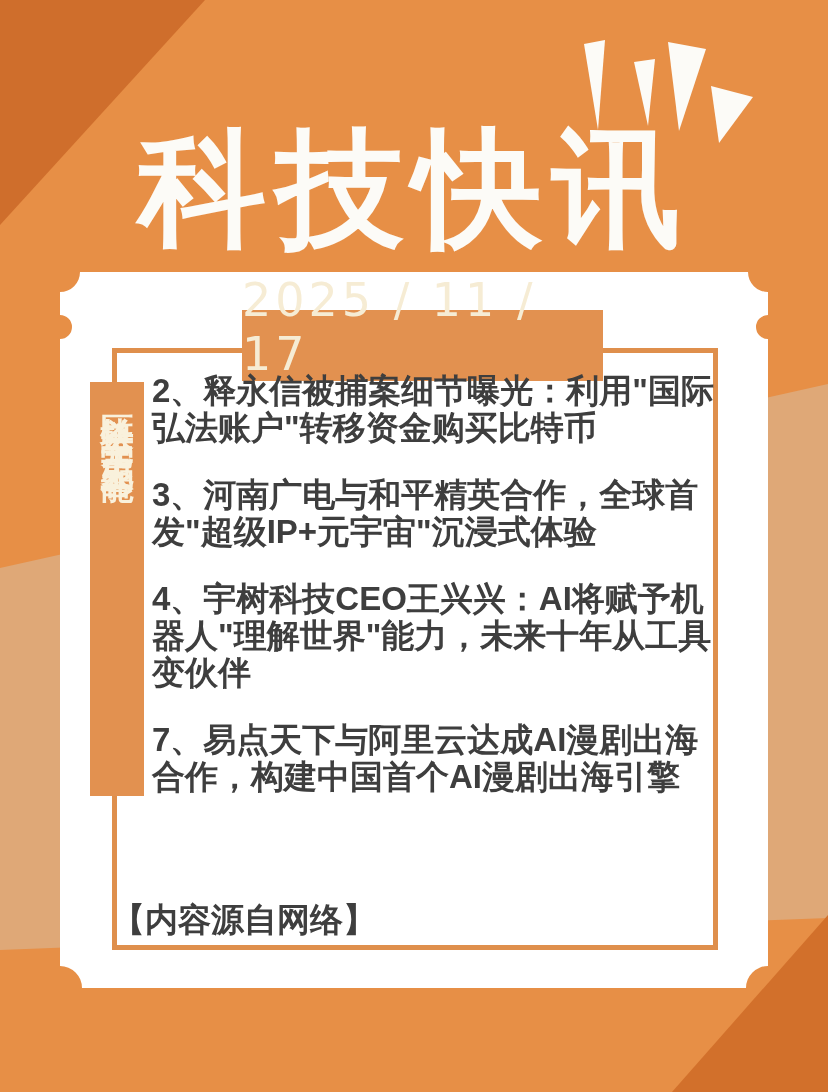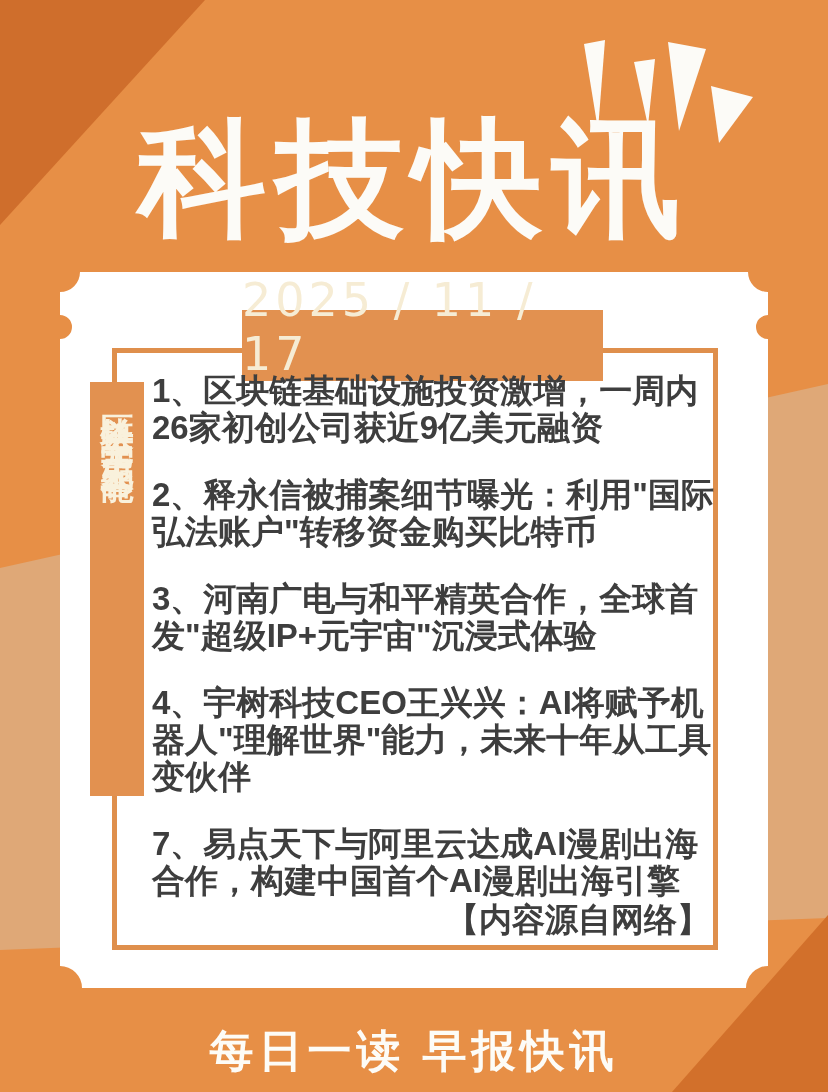--- a/index.html
+++ b/index.html
@@ -12,21 +12,21 @@
   .wedge-tl{background:#CF6E2C;clip-path:polygon(0 0,205px 0,0 225px);}
   .tan-band{background:#DFA877;clip-path:polygon(0 568px,828px 384px,828px 918px,0 950px);}
   .wedge-br{background:#D2702B;clip-path:polygon(828px 915px,828px 1092px,672px 1092px);}
 
   .burst{position:absolute;inset:0;width:100%;height:100%;pointer-events:none;}
 
   .main-title{
     position:absolute;left:0;right:0;top:122px;margin:0;
     text-align:center;font-size:128px;line-height:1.05;font-weight:bold;
     color:#FCFBF7;letter-spacing:10px;
-    font-family:Liberation Mono, monospace;
+    font-family:Liberation Sans, sans-serif;
   }
 
   .card-shape{position:absolute;inset:0;width:100%;height:100%;}
 
   .frame{
     position:absolute;left:112px;top:348px;width:606px;height:602px;
     box-sizing:border-box;border:5px solid #DF8F4C;
   }
   .date-box{
     position:absolute;left:242px;top:310px;width:361px;height:71px;
@@ -46,21 +46,21 @@
     letter-spacing:3px;margin-bottom:14px;
   }
   .news-list{
     position:absolute;left:152px;top:372px;width:562px;
     display:flex;flex-direction:column;gap:30px;
     font-size:33px;line-height:37px;font-weight:700;color:#3E3E3E;
     word-break:break-all;text-align:left;
   }
   .source-note{
     position:absolute;left:112px;top:898px;width:598px;
-    text-align:right;font-size:33px;font-weight:700;color:#3E3E3E;
+    text-align:left;font-size:33px;font-weight:700;color:#3E3E3E;
   }
   .tagline{
     position:absolute;left:0;right:0;top:1022px;
     text-align:center;font-size:44px;font-weight:700;
     color:#FDFCF7;letter-spacing:5px;
   }
 </style>
 </head>
 <body>
 
@@ -89,24 +89,22 @@
     <span>2025 / 11 / 17</span>
   </div>
 
   <div class="side-banner">
     <span class="tag">区块链</span>
     <span class="tag">元宇宙</span>
     <span class="tag">人工智能</span>
   </div>
 
   <div class="news-list">
-    <div class="news-item">1、区块链基础设施投资激增，一周内26家初创公司获近9亿美元融资</div>
     <div class="news-item">2、释永信被捕案细节曝光：利用"国际弘法账户"转移资金购买比特币</div>
     <div class="news-item">3、河南广电与和平精英合作，全球首发"超级IP+元宇宙"沉浸式体验</div>
     <div class="news-item">4、宇树科技CEO王兴兴：AI将赋予机器人"理解世界"能力，未来十年从工具变伙伴</div>
     <div class="news-item">7、易点天下与阿里云达成AI漫剧出海合作，构建中国首个AI漫剧出海引擎</div>
   </div>
 
   <div class="source-note">【内容源自网络】</div>
 
-  <div class="tagline">每日一读 早报快讯</div>
 
 </div>
 
 </body></html>

